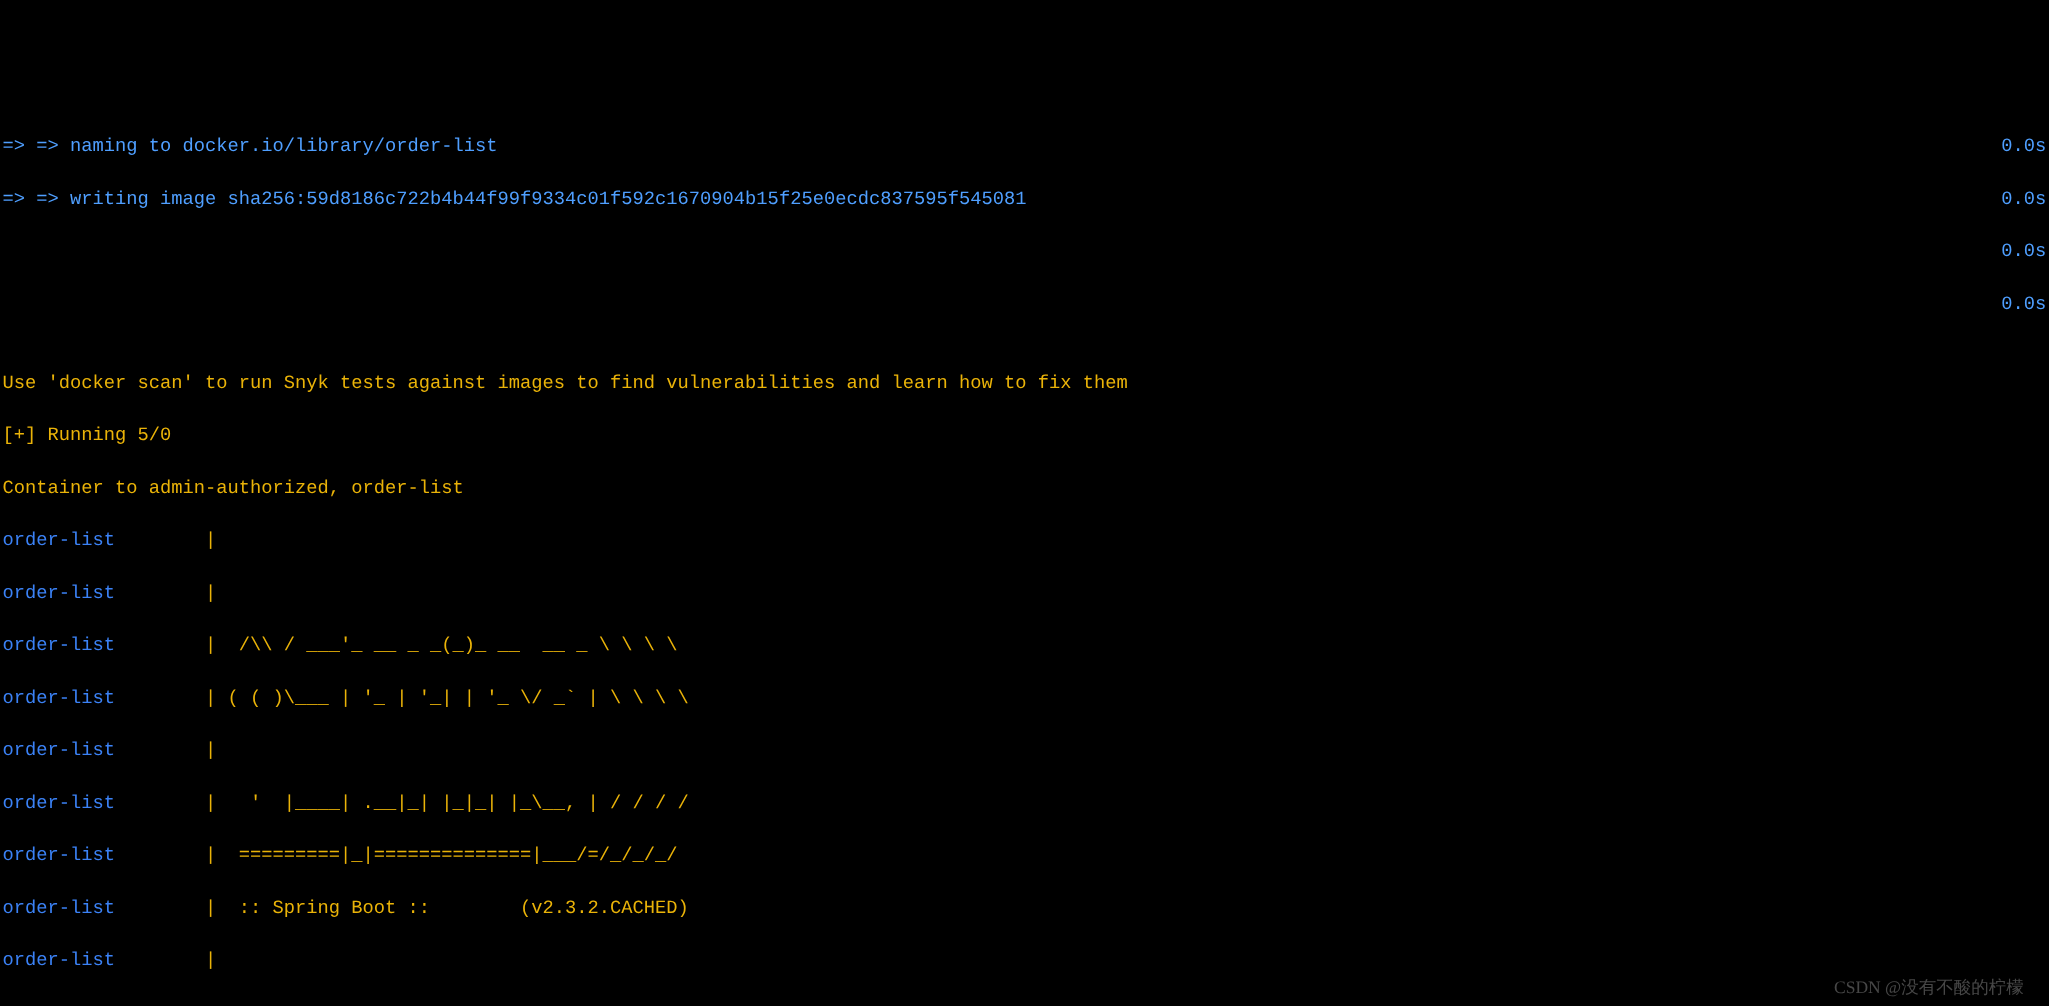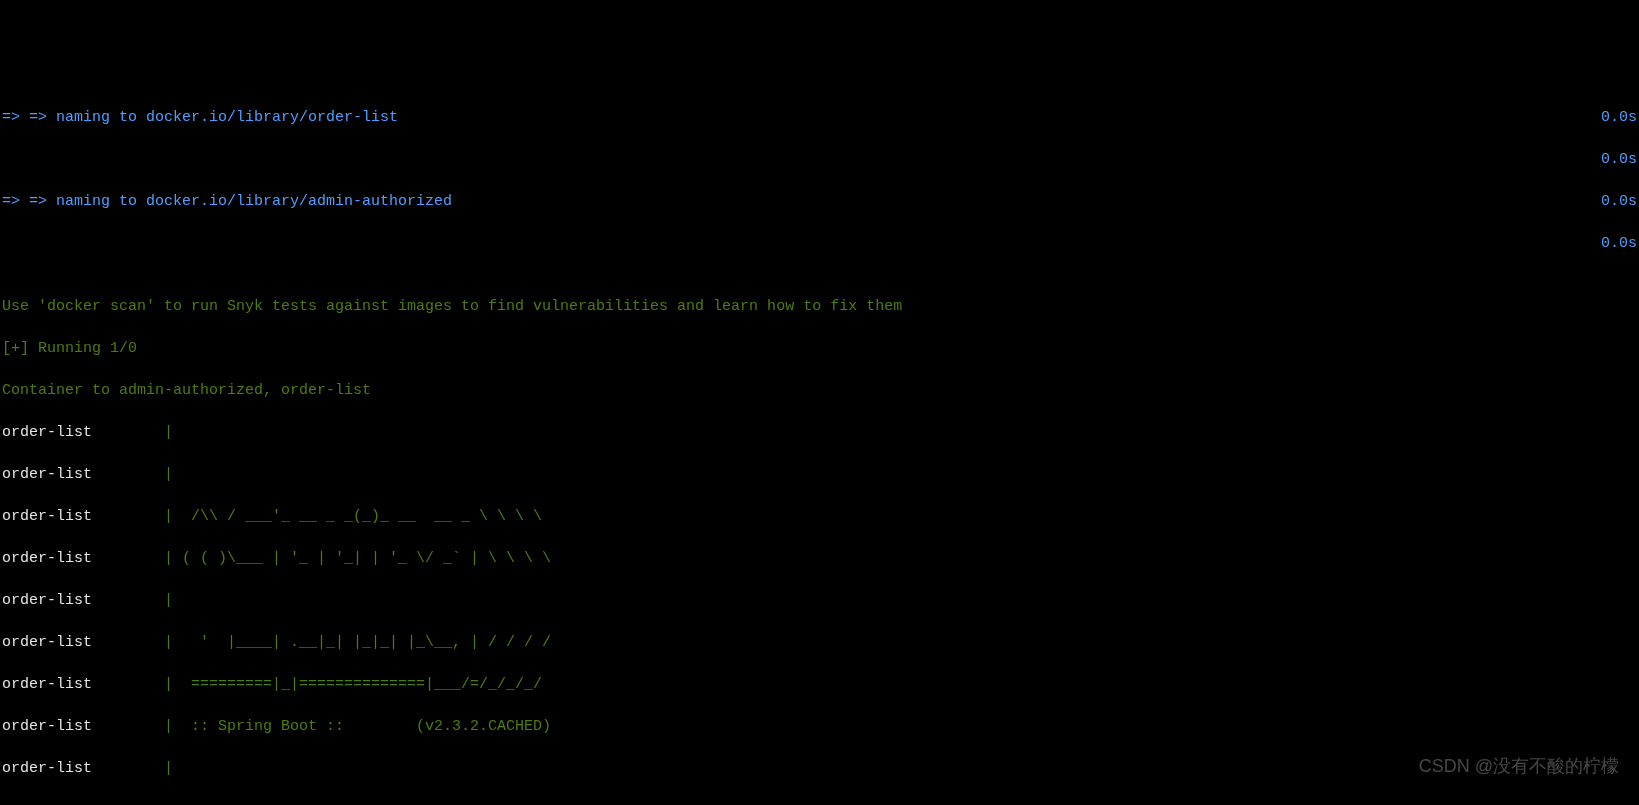--- a/index.html
+++ b/index.html
@@ -15,45 +15,45 @@
     width: 1639px;
     height: 805px;
     box-sizing: border-box;
   }
   .line {
     display: flex;
     width: 100%;
   }
   .grow { flex: 1; }
   .blue { color: #4f9fff; }
-  .white { color: #4d7c0f; }
-  .yellow { color: #e5e5e5; }
+  .white { color: #eab308; }
+  .yellow { color: #3b82f6; }
   .watermark {
     position: absolute;
     right: 20px;
-    bottom: 26px;
+    bottom: 4px;
     color: rgba(200,200,200,0.35);
-    font-family: Liberation Sans, sans-serif;
-    font-size: 18px;
+    font-family: Liberation Serif, serif;
+    font-size: 14px;
     font-weight: 500;
   }
 </style>
 </head>
 <body>
 
 
 
 <div>
 <div class="line"><span class="blue">=&gt; =&gt; naming to docker.io/library/order-list</span><span class="grow"></span><span class="blue">0.0s</span></div>
+<div class="line"><span class="blue">=&gt; =&gt; writing image sha256:59d8186c722b4b44f99f9334c01f592c1670904b15f25e0ecdc837595f545081</span><span class="grow"></span><span class="blue">0.0s</span></div>
 <div class="line"><span class="grow"></span><span class="blue">0.0s</span></div>
-<div class="line"><span class="blue">=&gt; =&gt; naming to docker.io/library/admin-authorized</span><span class="grow"></span><span class="blue">0.0s</span></div>
 <div class="line"><span class="grow"></span><span class="blue">0.0s</span></div>
 <div class="line"><span></span></div>
 <div class="line"><span class="white">Use 'docker scan' to run Snyk tests against images to find vulnerabilities and learn how to fix them</span></div>
-<div class="line"><span class="white">[+] Running 1/0</span></div>
+<div class="line"><span class="white">[+] Running 5/0</span></div>
 <div class="line"><span class="white">Container to admin-authorized, order-list</span></div>
 <div class="line"><span class="yellow">order-list</span><span class="white">        | </span></div>
 <div class="line"><span class="yellow">order-list</span><span class="white">        | </span></div>
 <div class="line"><span class="yellow">order-list</span><span class="white">        | </span><span class="white"> /\\ / ___'_ __ _ _(_)_ __  __ _ \ \ \ \</span></div>
 <div class="line"><span class="yellow">order-list</span><span class="white">        | </span><span class="white">( ( )\___ | '_ | '_| | '_ \/ _` | \ \ \ \</span></div>
 <div class="line"><span class="yellow">order-list</span><span class="white">        | </span></div>
 <div class="line"><span class="yellow">order-list</span><span class="white">        | </span><span class="white">  '  |____| .__|_| |_|_| |_\__, | / / / /</span></div>
 <div class="line"><span class="yellow">order-list</span><span class="white">        | </span><span class="white"> =========|_|==============|___/=/_/_/_/</span></div>
 <div class="line"><span class="yellow">order-list</span><span class="white">        | </span><span class="white"> :: Spring Boot ::        (v2.3.2.CACHED)</span></div>
 <div class="line"><span class="yellow">order-list</span><span class="white">        | </span></div>

